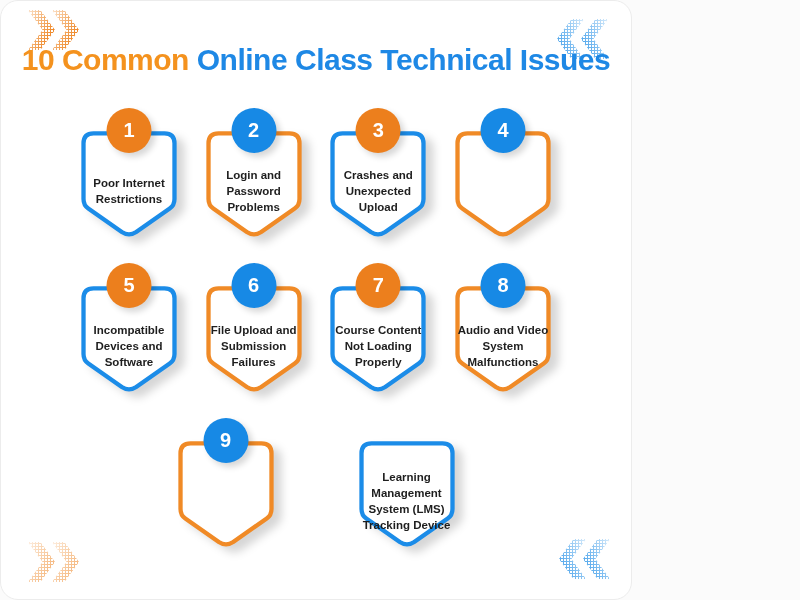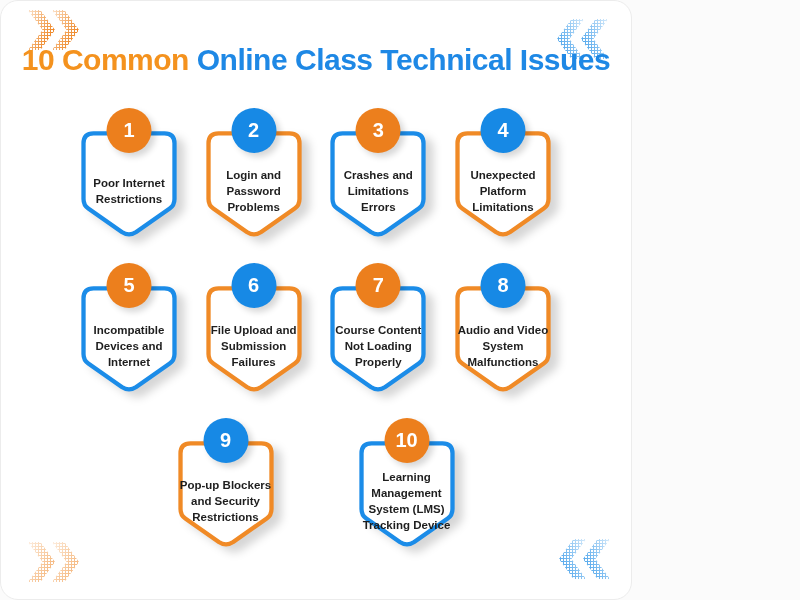--- a/index.html
+++ b/index.html
@@ -153,37 +153,36 @@
     <svg class="shield" viewBox="0 0 104 118" xmlns="http://www.w3.org/2000/svg">
       <path d="M 15 4.5 H 89 Q 99.5 4.5 99.5 15 V 73 Q 99.5 79.5 94.5 83 L 59.5 107.5 Q 52 112.5 44.5 107.5 L 9.5 83 Q 4.5 79.5 4.5 73 V 15 Q 4.5 4.5 15 4.5 Z" fill="#FFFFFF" stroke="#F08A26" stroke-width="4.5" stroke-linejoin="round"></path>
     </svg>
     <div class="label">Login and Password Problems</div>
   </div>
       <div class="card">
     <div class="badge" style="background: rgb(236, 127, 29);">3</div>
     <svg class="shield" viewBox="0 0 104 118" xmlns="http://www.w3.org/2000/svg">
       <path d="M 15 4.5 H 89 Q 99.5 4.5 99.5 15 V 73 Q 99.5 79.5 94.5 83 L 59.5 107.5 Q 52 112.5 44.5 107.5 L 9.5 83 Q 4.5 79.5 4.5 73 V 15 Q 4.5 4.5 15 4.5 Z" fill="#FFFFFF" stroke="#1B8CE8" stroke-width="4.5" stroke-linejoin="round"></path>
     </svg>
-    <div class="label">Crashes and Limitations Errors</div>
+    <div class="label">Crashes and Unexpected Upload</div>
   </div>
       <div class="card">
     <div class="badge" style="background: rgb(23, 137, 229);">4</div>
     <svg class="shield" viewBox="0 0 104 118" xmlns="http://www.w3.org/2000/svg">
       <path d="M 15 4.5 H 89 Q 99.5 4.5 99.5 15 V 73 Q 99.5 79.5 94.5 83 L 59.5 107.5 Q 52 112.5 44.5 107.5 L 9.5 83 Q 4.5 79.5 4.5 73 V 15 Q 4.5 4.5 15 4.5 Z" fill="#FFFFFF" stroke="#F08A26" stroke-width="4.5" stroke-linejoin="round"></path>
     </svg>
-    <div class="label">Unexpected Platform Limitations</div>
   </div>
     </div>
   <div class="row row-2">
       <div class="card">
     <div class="badge" style="background: rgb(236, 127, 29);">5</div>
     <svg class="shield" viewBox="0 0 104 118" xmlns="http://www.w3.org/2000/svg">
       <path d="M 15 4.5 H 89 Q 99.5 4.5 99.5 15 V 73 Q 99.5 79.5 94.5 83 L 59.5 107.5 Q 52 112.5 44.5 107.5 L 9.5 83 Q 4.5 79.5 4.5 73 V 15 Q 4.5 4.5 15 4.5 Z" fill="#FFFFFF" stroke="#1B8CE8" stroke-width="4.5" stroke-linejoin="round"></path>
     </svg>
-    <div class="label">Incompatible Devices and Internet</div>
+    <div class="label">Incompatible Devices and Software</div>
   </div>
       <div class="card">
     <div class="badge" style="background: rgb(23, 137, 229);">6</div>
     <svg class="shield" viewBox="0 0 104 118" xmlns="http://www.w3.org/2000/svg">
       <path d="M 15 4.5 H 89 Q 99.5 4.5 99.5 15 V 73 Q 99.5 79.5 94.5 83 L 59.5 107.5 Q 52 112.5 44.5 107.5 L 9.5 83 Q 4.5 79.5 4.5 73 V 15 Q 4.5 4.5 15 4.5 Z" fill="#FFFFFF" stroke="#F08A26" stroke-width="4.5" stroke-linejoin="round"></path>
     </svg>
     <div class="label">File Upload and Submission Failures</div>
   </div>
       <div class="card">
     <div class="badge" style="background: rgb(236, 127, 29);">7</div>
@@ -199,24 +198,22 @@
     </svg>
     <div class="label">Audio and Video System Malfunctions</div>
   </div>
     </div>
   <div class="row row-3 centered">
       <div class="card">
     <div class="badge" style="background: rgb(23, 137, 229);">9</div>
     <svg class="shield" viewBox="0 0 104 118" xmlns="http://www.w3.org/2000/svg">
       <path d="M 15 4.5 H 89 Q 99.5 4.5 99.5 15 V 73 Q 99.5 79.5 94.5 83 L 59.5 107.5 Q 52 112.5 44.5 107.5 L 9.5 83 Q 4.5 79.5 4.5 73 V 15 Q 4.5 4.5 15 4.5 Z" fill="#FFFFFF" stroke="#F08A26" stroke-width="4.5" stroke-linejoin="round"></path>
     </svg>
-    <div class="label">Pop-up Blockers and Security Restrictions</div>
-  </div>
-      <div class="card">
-    <div class="badge" style="background: rgb(236, 127, 29);">10</div>
+  </div>
+      <div class="card">
     <svg class="shield" viewBox="0 0 104 118" xmlns="http://www.w3.org/2000/svg">
       <path d="M 15 4.5 H 89 Q 99.5 4.5 99.5 15 V 73 Q 99.5 79.5 94.5 83 L 59.5 107.5 Q 52 112.5 44.5 107.5 L 9.5 83 Q 4.5 79.5 4.5 73 V 15 Q 4.5 4.5 15 4.5 Z" fill="#FFFFFF" stroke="#1B8CE8" stroke-width="4.5" stroke-linejoin="round"></path>
     </svg>
     <div class="label">Learning Management System (LMS) Tracking Device</div>
   </div>
     </div>
 
 </div>
 
 </body></html>

